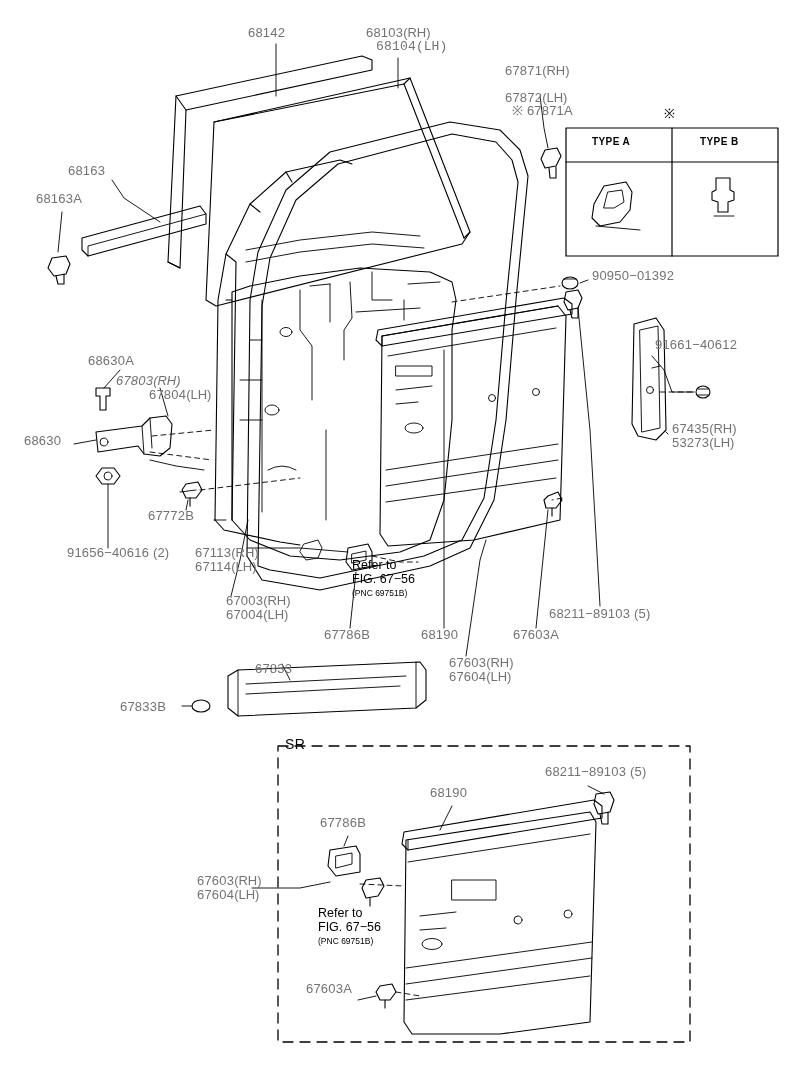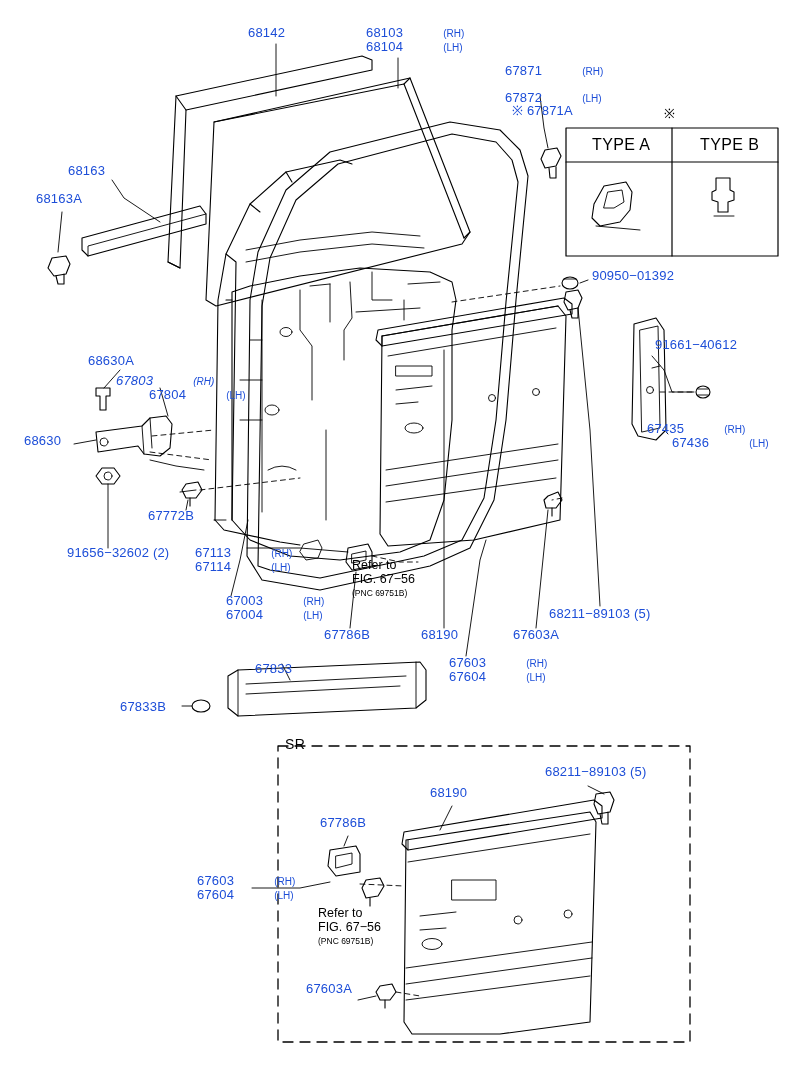--- a/index.html
+++ b/index.html
@@ -12,27 +12,27 @@
     overflow:hidden;
   }
   #stage{position:absolute;left:0;top:0;width:800px;height:1086px;}
   svg#art{position:absolute;left:0;top:0;width:800px;height:1086px;}
   .lbl{
     position:absolute;
     font-size:13px;
     line-height:14px;
     letter-spacing:0.2px;
     white-space:nowrap;
-    color:#1d4ed8;
+    color:#737373;
   }
-  .lbl .sub{font-size:10px;vertical-align:baseline;letter-spacing:0;padding-left:40px;}
+  .lbl .sub{font-size:13px;vertical-align:baseline;letter-spacing:0;}
   .typehdr{
     position:absolute;
-    font-size:16px;
-    font-weight:normal;
+    font-size:10px;
+    font-weight:bold;
     letter-spacing:0.4px;
   }
   .refbox{position:absolute;font-size:12.5px;line-height:14px;}
   .refbox .pnc{font-size:8.5px;letter-spacing:0;}
   .footer{position:absolute;font-size:13px;letter-spacing:0.5px;margin-top:48px;}
   .srlab{position:absolute;font-size:14px;letter-spacing:0.5px;}
   .star{position:absolute;font-size:13px;}
 </style>
 </head>
 <body>
@@ -296,42 +296,42 @@
       </g>
       <g stroke-width="0.9" stroke-dasharray="5 4">
         <path d="M360 884 L404 886"></path>
         <path d="M396 992 L420 996"></path>
       </g>
     </g>
   </svg>
 
   <div class="lbl" style="left:248px;top:26px;"><span>68142</span><span class="sub"></span></div>
   <div class="lbl" style="left:366px;top:26px;"><span>68103</span><span class="sub">(RH)</span></div>
-  <div class="lbl" style="left:366px;top:40px;"><span>68104</span><span class="sub">(LH)</span></div>
+  <div class="lbl" style="left:376px;top:40px;font-family:Liberation Mono, monospace;"><span>68104</span><span class="sub">(LH)</span></div>
 
   <div class="lbl" style="left:505px;top:64px;"><span>67871</span><span class="sub">(RH)</span></div>
   <div class="lbl" style="left:505px;top:91px;"><span>67872</span><span class="sub">(LH)</span></div>
   <div class="lbl" style="left:512px;top:104px;"><span>※ 67871A</span></div>
 
   <div class="lbl" style="left:68px;top:164px;"><span>68163</span></div>
   <div class="lbl" style="left:36px;top:192px;"><span>68163A</span></div>
 
   <div class="lbl" style="left:592px;top:269px;"><span>90950−01392</span></div>
   <div class="lbl" style="left:655px;top:338px;"><span>91661−40612</span></div>
 
   <div class="lbl" style="left:88px;top:354px;"><span>68630A</span></div>
   <div class="lbl" style="left:116px;top:374px;font-style:italic;"><span>67803</span><span class="sub">(RH)</span></div>
   <div class="lbl" style="left:116px;top:388px;margin-left:33px;"><span>67804</span><span class="sub">(LH)</span></div>
   <div class="lbl" style="left:24px;top:434px;"><span>68630</span></div>
 
-  <div class="lbl" style="left:647px;top:422px;text-align:right;"><span>67435</span><span class="sub">(RH)</span></div>
-  <div class="lbl" style="left:672px;top:436px;"><span>67436</span><span class="sub">(LH)</span></div>
+  <div class="lbl" style="left:672px;top:422px;text-align:right;"><span>67435</span><span class="sub">(RH)</span></div>
+  <div class="lbl" style="left:672px;top:436px;"><span>53273</span><span class="sub">(LH)</span></div>
 
   <div class="lbl" style="left:148px;top:509px;"><span>67772B</span></div>
-  <div class="lbl" style="left:67px;top:546px;"><span>91656−32602 (2)</span></div>
+  <div class="lbl" style="left:67px;top:546px;"><span>91656−40616 (2)</span></div>
 
   <div class="lbl" style="left:195px;top:546px;"><span>67113</span><span class="sub">(RH)</span></div>
   <div class="lbl" style="left:195px;top:560px;"><span>67114</span><span class="sub">(LH)</span></div>
 
   <div class="lbl" style="left:226px;top:594px;"><span>67003</span><span class="sub">(RH)</span></div>
   <div class="lbl" style="left:226px;top:608px;"><span>67004</span><span class="sub">(LH)</span></div>
 
   <div class="lbl" style="left:549px;top:607px;"><span>68211−89103 (5)</span></div>
   <div class="lbl" style="left:324px;top:628px;"><span>67786B</span></div>
   <div class="lbl" style="left:421px;top:628px;"><span>68190</span></div>

